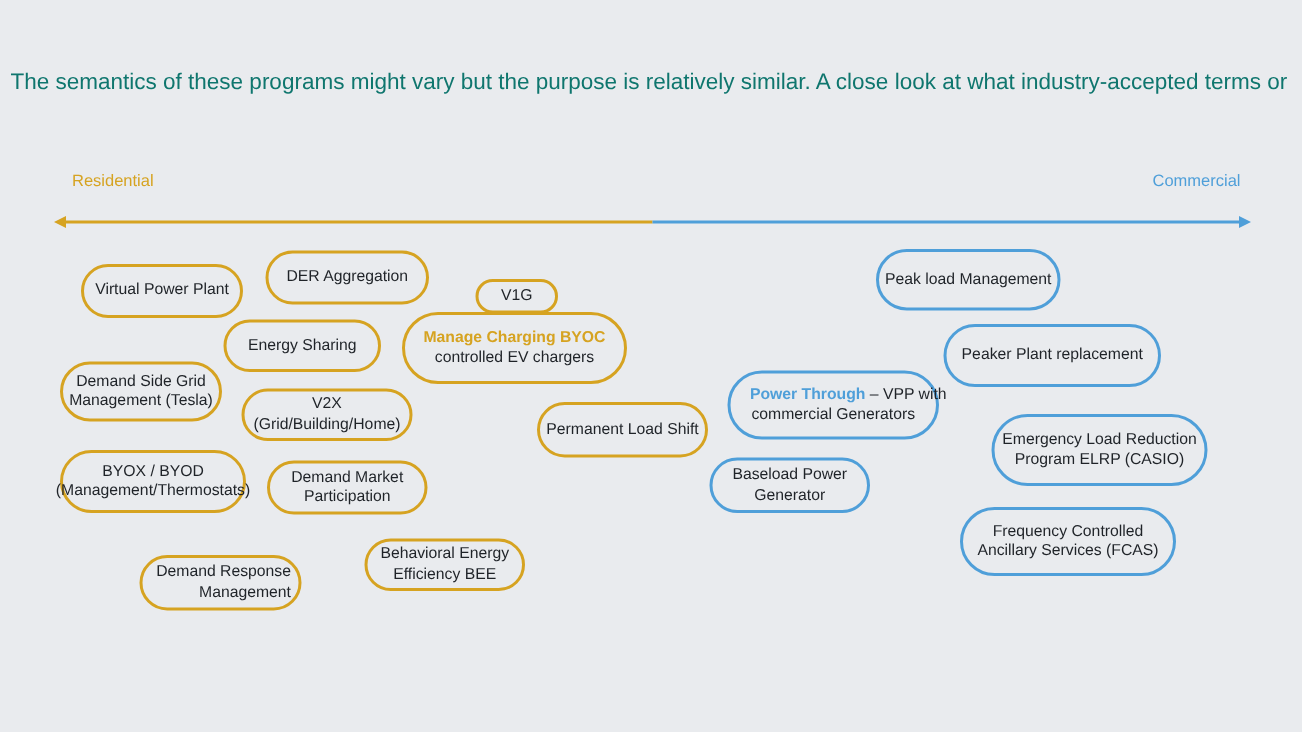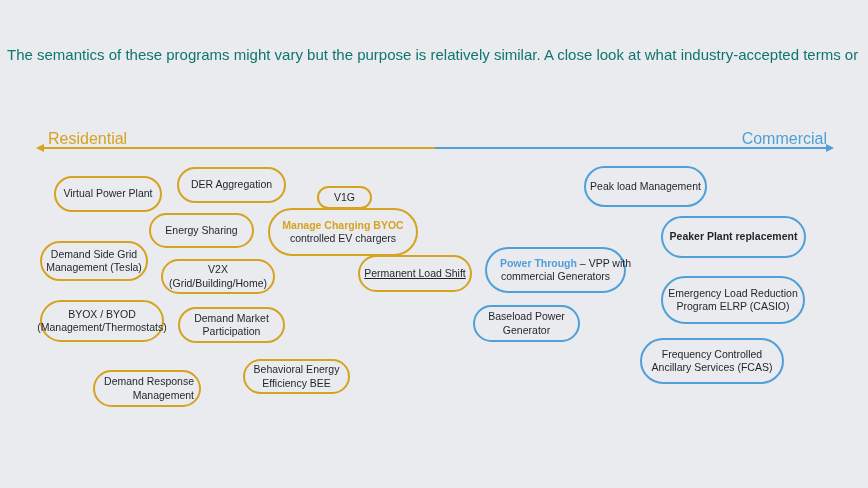--- a/index.html
+++ b/index.html
@@ -22,22 +22,22 @@
     margin: 0;
     font-size: 15px;
     line-height: 1.5;
     color: #0f766e;
   }
   .intro span { display: block; white-space: nowrap; }
 
   
   .axis-label {
     position: absolute;
-    top: 130px;
-    font-size: 16px;
+    top: 115px;
+    font-size: 11px;
   }
   .axis-label.left  { left: 48px;  color: var(--res); }
   .axis-label.right { right: 41px; color: var(--com); }
   .axis-line {
     position: absolute;
     left: 44px;
     right: 42px;
     top: 147px;
     height: 2px;
     display: flex;
@@ -132,35 +132,35 @@
         <div class="bline"><span>Participation</span></div>
       </div>
       <div class="bubble residential" style="left: 93px; top: 370px; width: 108px; height: 37px; align-items: flex-end;">
         <div class="bline"><span>Demand Response</span></div>
         <div class="bline"><span>Management</span></div>
       </div>
       <div class="bubble residential" style="left: 243px; top: 359px; width: 107px; height: 35px;">
         <div class="bline"><span>Behavioral Energy</span></div>
         <div class="bline"><span>Efficiency BEE</span></div>
       </div>
-      <div class="bubble residential" style="left: 358px; top: 255px; width: 114px; height: 37px; text-decoration: underline;">
+      <div class="bubble residential" style="left: 358px; top: 268px; width: 114px; height: 37px;">
         <div class="bline"><span>Permanent Load Shift</span></div>
       </div>
       <div class="bubble commercial" style="left: 485px; top: 247px; width: 141px; height: 46px;">
         <div class="bline"><span class="em">Power Through</span><span> – VPP with</span></div>
         <div class="bline"><span>commercial Generators</span></div>
       </div>
       <div class="bubble commercial" style="left: 473px; top: 305px; width: 107px; height: 37px;">
         <div class="bline"><span>Baseload Power</span></div>
         <div class="bline"><span>Generator</span></div>
       </div>
       <div class="bubble commercial" style="left: 584px; top: 166px; width: 123px; height: 41px;">
         <div class="bline"><span>Peak load Management</span></div>
       </div>
-      <div class="bubble commercial" style="left: 661px; top: 216px; width: 145px; height: 42px; font-weight: bold;">
+      <div class="bubble commercial" style="left: 629px; top: 216px; width: 145px; height: 42px;">
         <div class="bline"><span>Peaker Plant replacement</span></div>
       </div>
       <div class="bubble commercial" style="left: 661px; top: 276px; width: 144px; height: 48px;">
         <div class="bline"><span>Emergency Load Reduction</span></div>
         <div class="bline"><span>Program ELRP (CASIO)</span></div>
       </div>
       <div class="bubble commercial" style="left: 640px; top: 338px; width: 144px; height: 46px;">
         <div class="bline"><span>Frequency Controlled</span></div>
         <div class="bline"><span>Ancillary Services (FCAS)</span></div>
       </div>

